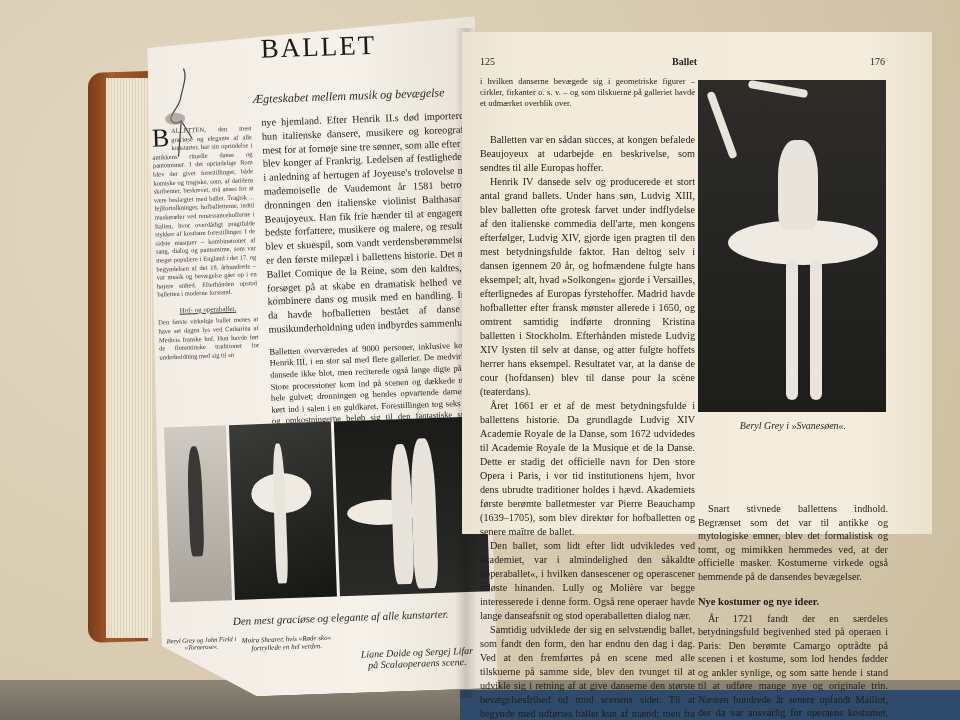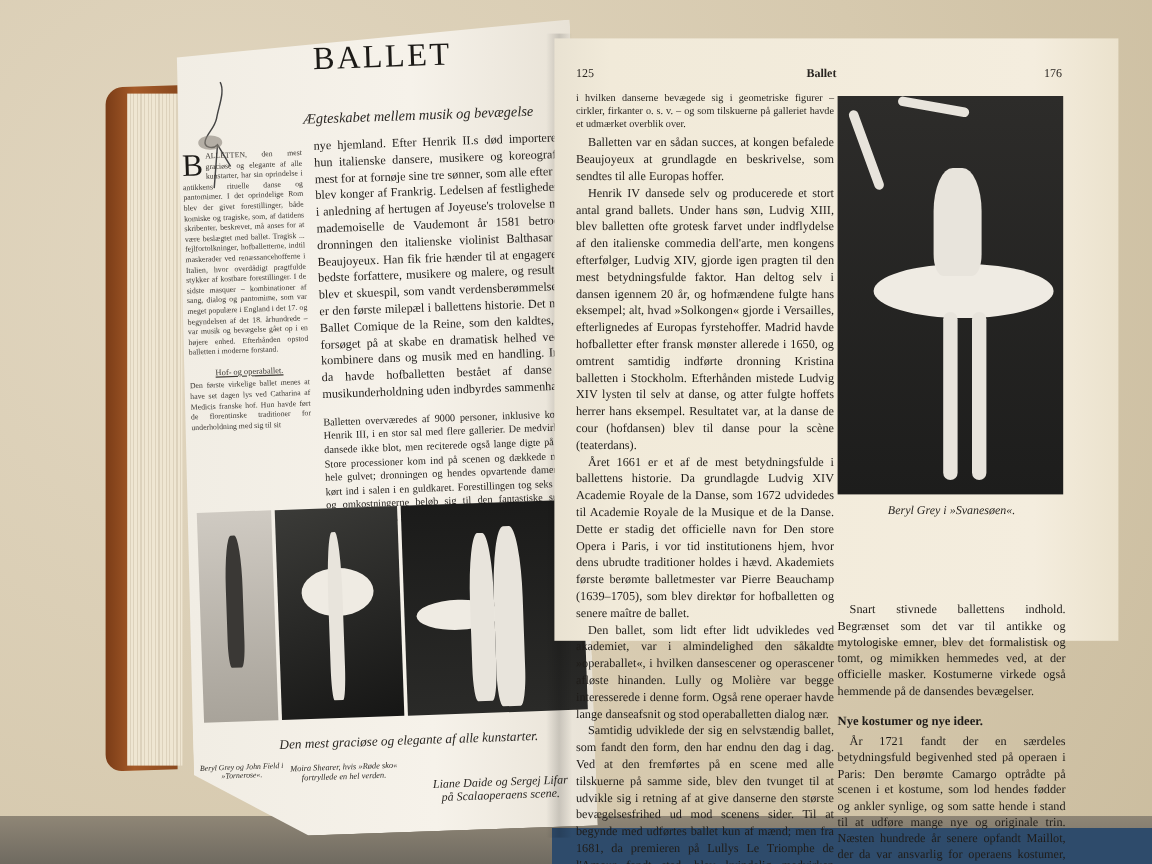--- a/index.html
+++ b/index.html
@@ -40,21 +40,21 @@
   .photo.p1 { width:62px; background:linear-gradient(#cfcac2,#a8a39a); }
   .photo.p2 { width:102px; background:linear-gradient(160deg,#3b3b38,#161615); }
   .photo.p3 { width:150px; background:linear-gradient(180deg,#1b1b1a,#2a2a28); }
   .fig { position:absolute; border-radius:40% 40% 20% 20%; background:#e8e4dc; }
   .tutu { position:absolute; border-radius:50%; background:#efebe3; }
   .cap { position:absolute; font-style:italic; color:#2a2723; text-align:center; }
 
   .runhead { position:absolute; top:24px; font-size:10px; color:#2a2622; }
   .rcol { position:absolute; left:18px; top:44px; width:215px; font-size:10.2px; line-height:14px; color:#1f1c19; text-align:justify; }
   .rcol p { margin:0; text-indent:10px; }
-  .rcol .small { font-size:8.5px; line-height:11px; text-indent:0; margin-bottom:4px; }
+  .rcol .small { font-size:8.5px; line-height:11px; text-indent:0; margin-bottom:24px; }
   .rphoto { position:absolute; left:236px; top:48px; width:188px; height:332px; background:linear-gradient(180deg,#2d2c2a,#1d1d1c); overflow:hidden; }
   .rcol2 { position:absolute; left:236px; top:470px; width:190px; font-size:10.2px; line-height:13.5px; color:#1f1c19; text-align:justify; }
   .rcol2 p { margin:0; text-indent:10px; }
   .rcol2 h4 { text-align:left; font-size:10.5px; margin:12px 0 3px; }
 </style>
 </head>
 <body>
 
 <div class="table-bottom"></div>
 <div class="blue-cloth"></div>
@@ -108,21 +108,21 @@
 
 <div class="spine-shadow"></div>
 
 <div class="right-page">
   <div class="runhead" style="left:18px;">125</div>
   <div class="runhead" style="left:210px;font-weight:bold;">Ballet</div>
   <div class="runhead" style="left:408px;">176</div>
 
   <div class="rcol">
     <p class="small">i hvilken danserne bevægede sig i geometriske figurer – cirkler, firkanter o. s. v. – og som tilskuerne på galleriet havde et udmærket overblik over.</p>
-    <p>Balletten var en sådan succes, at kongen befalede Beaujoyeux at grundlagde en beskrivelse, som sendtes til alle Europas hoffer.</p>
+    <p>Balletten var en sådan succes, at kongen befalede Beaujoyeux at udarbejde en beskrivelse, som sendtes til alle Europas hoffer.</p>
     <p>Henrik IV dansede selv og producerede et stort antal grand ballets. Under hans søn, Ludvig XIII, blev balletten ofte grotesk farvet under indflydelse af den italienske commedia dell'arte, men kongens efterfølger, Ludvig XIV, gjorde igen pragten til den mest betydningsfulde faktor. Han deltog selv i dansen igennem 20 år, og hofmændene fulgte hans eksempel; alt, hvad »Solkongen« gjorde i Versailles, efterlignedes af Europas fyrstehoffer. Madrid havde hofballetter efter fransk mønster allerede i 1650, og omtrent samtidig indførte dronning Kristina balletten i Stockholm. Efterhånden mistede Ludvig XIV lysten til selv at danse, og atter fulgte hoffets herrer hans eksempel. Resultatet var, at la danse de cour (hofdansen) blev til danse pour la scène (teaterdans).</p>
     <p>Året 1661 er et af de mest betydningsfulde i ballettens historie. Da grundlagde Ludvig XIV Academie Royale de la Danse, som 1672 udvidedes til Academie Royale de la Musique et de la Danse. Dette er stadig det officielle navn for Den store Opera i Paris, i vor tid institutionens hjem, hvor dens ubrudte traditioner holdes i hævd. Akademiets første berømte balletmester var Pierre Beauchamp (1639–1705), som blev direktør for hofballetten og senere maître de ballet.</p>
     <p>Den ballet, som lidt efter lidt udvikledes ved akademiet, var i almindelighed den såkaldte »operaballet«, i hvilken dansescener og operascener afløste hinanden. Lully og Molière var begge interesserede i denne form. Også rene operaer havde lange danseafsnit og stod operaballetten dialog nær.</p>
     <p>Samtidig udviklede der sig en selvstændig ballet, som fandt den form, den har endnu den dag i dag. Ved at den fremførtes på en scene med alle tilskuerne på samme side, blev den tvunget til at udvikle sig i retning af at give danserne den største bevægelsesfrihed ud mod scenens sider. Til at begynde med udførtes ballet kun af mænd; men fra 1681, da premieren på Lullys Le Triomphe de l'Amour fandt sted, blev kvindelig medvirken almindeligt accepteret.</p>
 
   </div>
 
   <div class="rphoto">
     <div class="tutu" style="left:30px;top:140px;width:150px;height:45px;"></div>
     <div class="fig" style="left:80px;top:60px;width:40px;height:90px;"></div>

